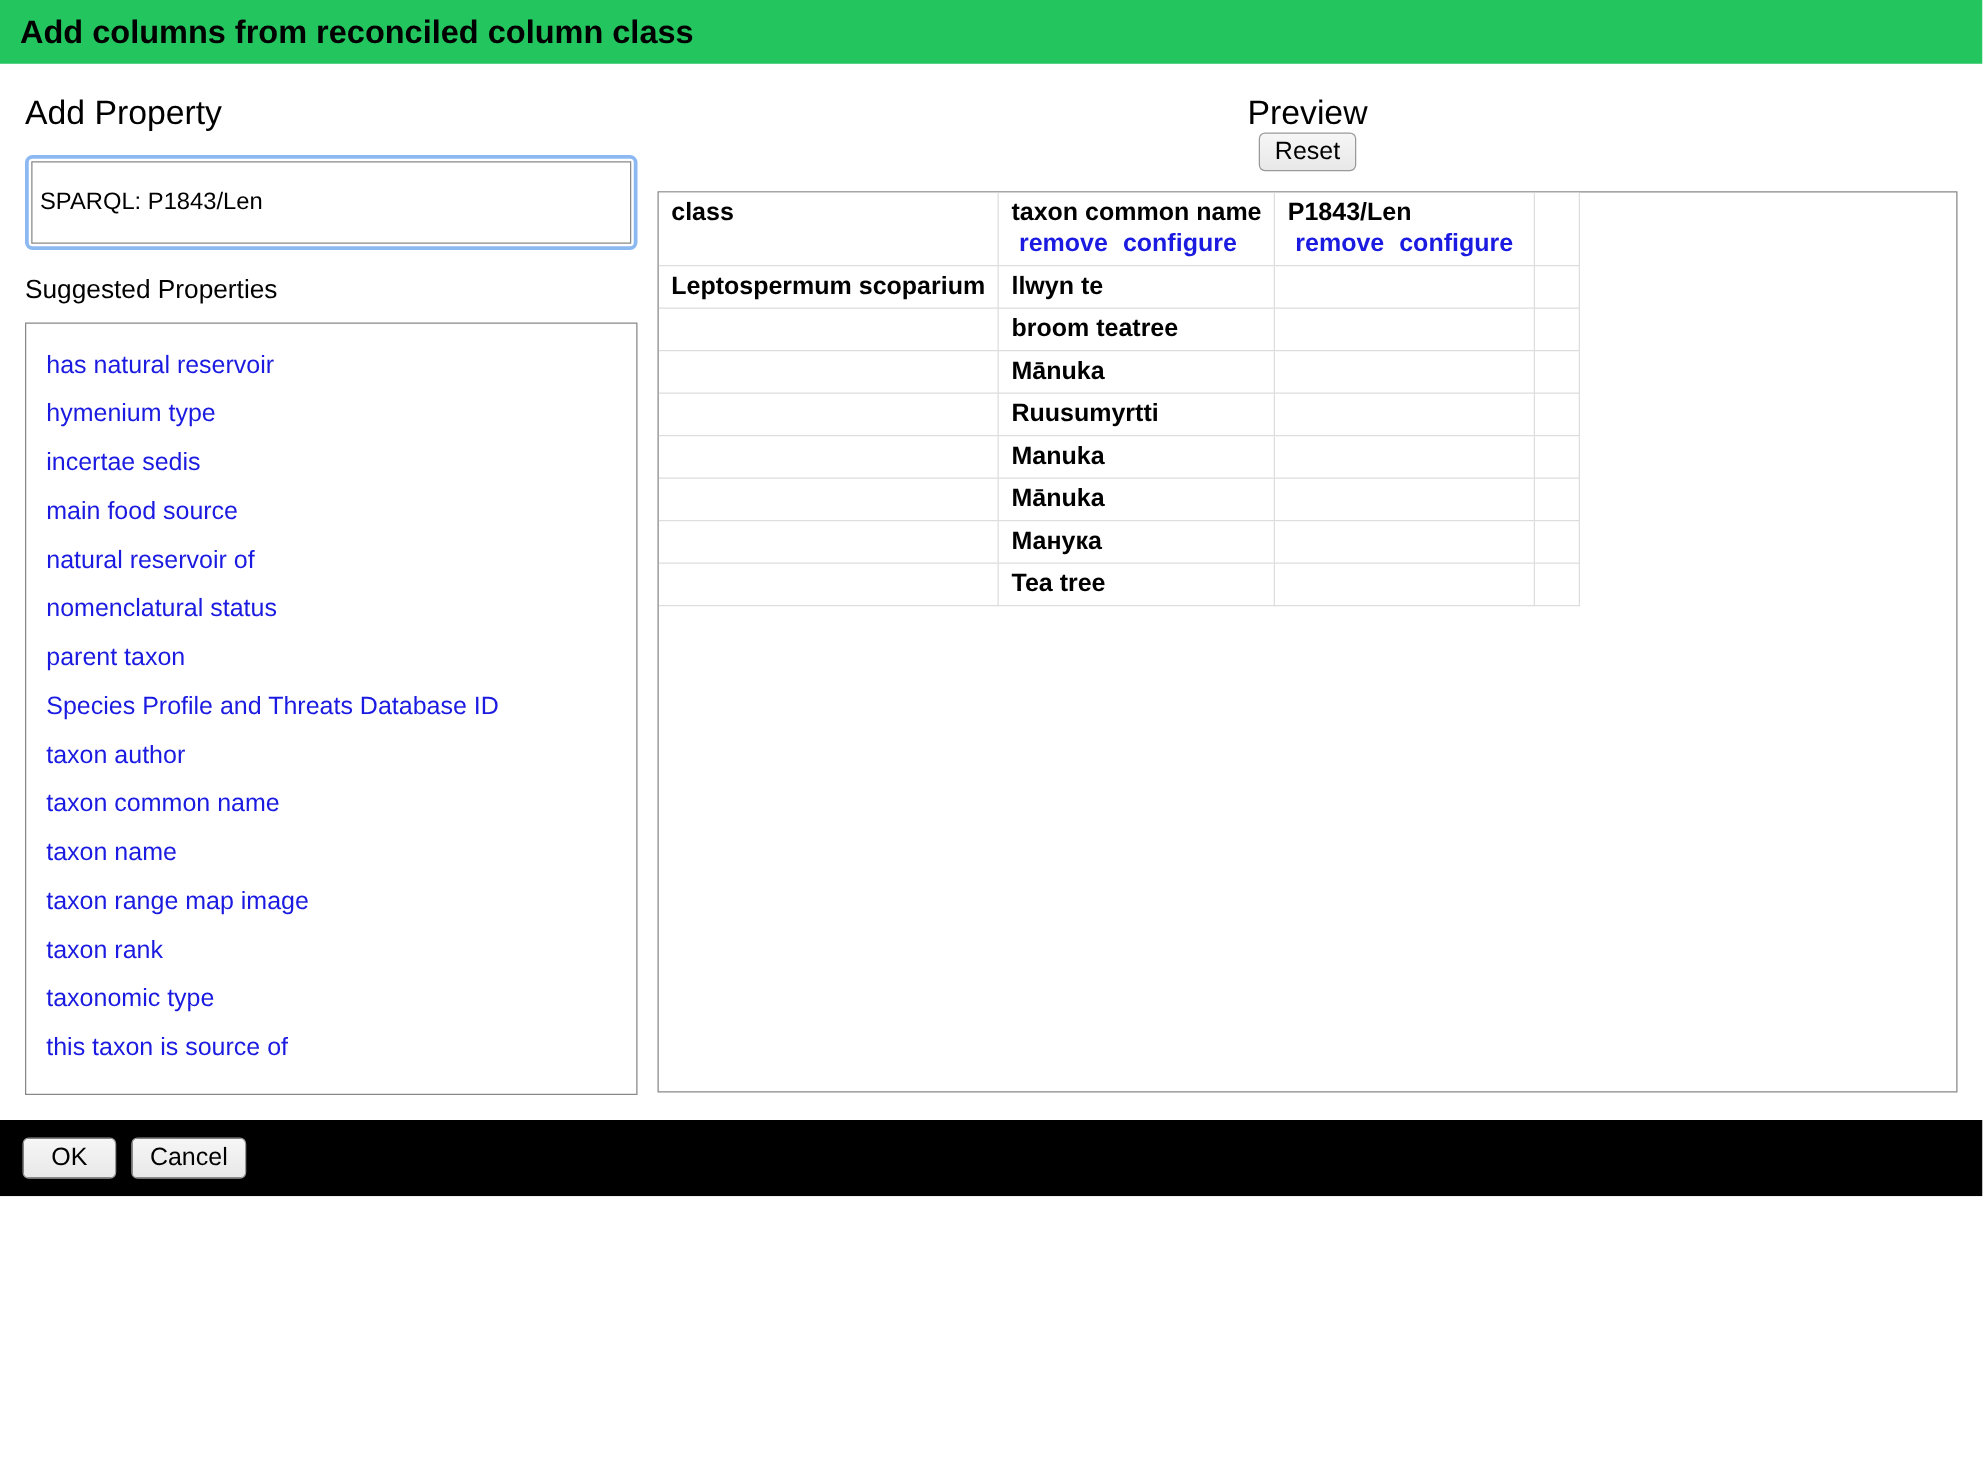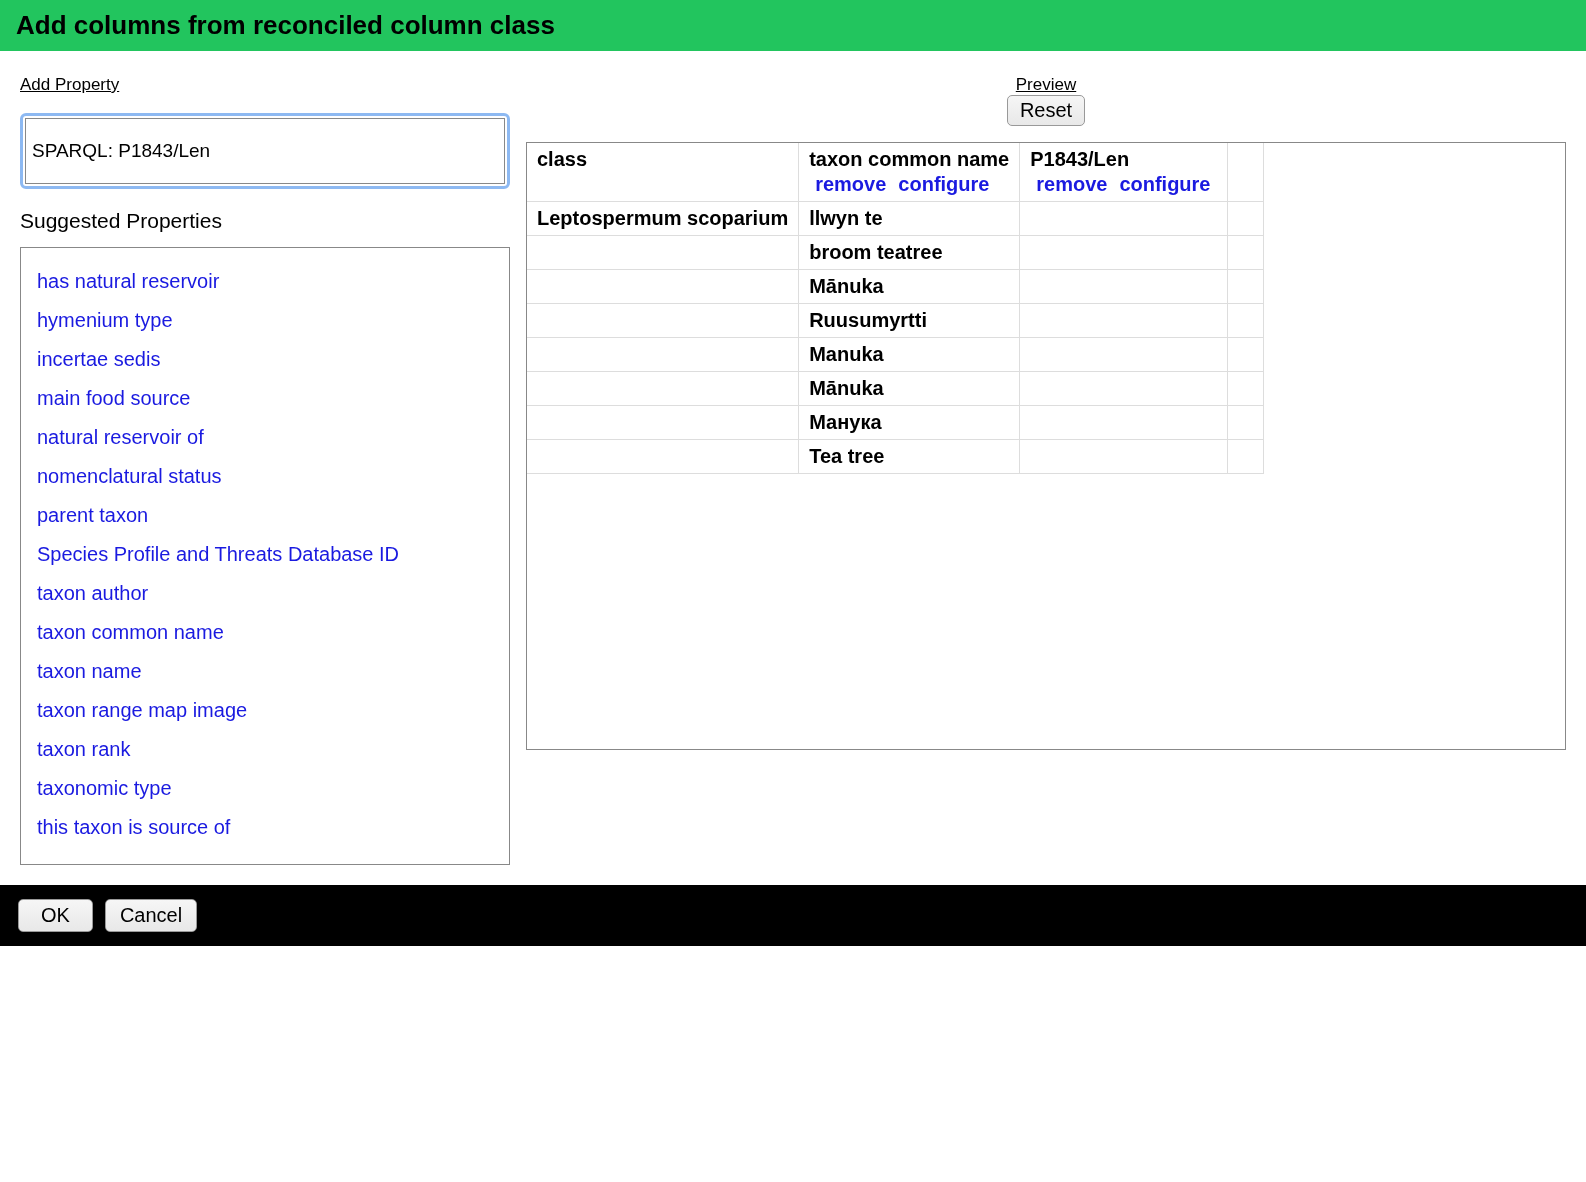--- a/index.html
+++ b/index.html
@@ -21,23 +21,22 @@
       gap: 16px;
     }
     .left-panel {
       width: 490px;
       flex-shrink: 0;
     }
     .right-panel {
       flex: 1;
     }
     .panel-title {
-      font-size: 17px;
+      font-size: 27px;
       margin-bottom: 18px;
-      text-decoration: underline;
     }
     .preview-header {
       display: flex;
       align-items: center;
       justify-content: space-between;
       margin-bottom: 16px;
       flex-direction: column;
     }
     .reset-btn {
       font-size: 20px;
@@ -72,21 +71,21 @@
     }
     .suggested-item {
       color: #1a1ae0;
       font-size: 20px;
       padding: 8px 0;
       cursor: pointer;
       display: block;
     }
     .preview-box {
       border: 1px solid #888;
-      height: 608px;
+      height: 721px;
       overflow: auto;
     }
     table.preview-table {
       border-collapse: collapse;
       width: auto;
     }
     table.preview-table th, table.preview-table td {
       border: 1px solid #ddd;
       padding: 5px 10px;
       text-align: left;

